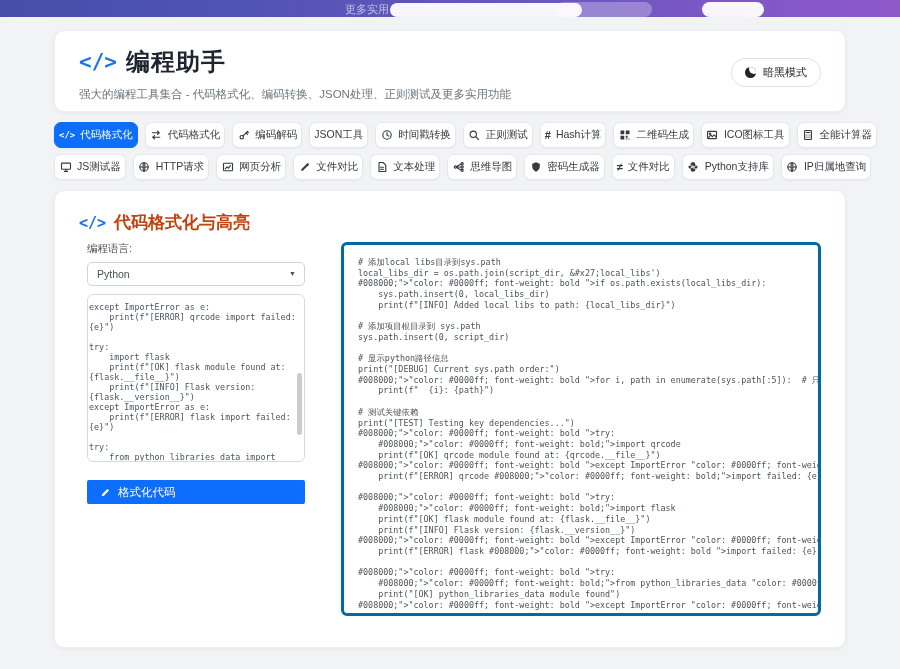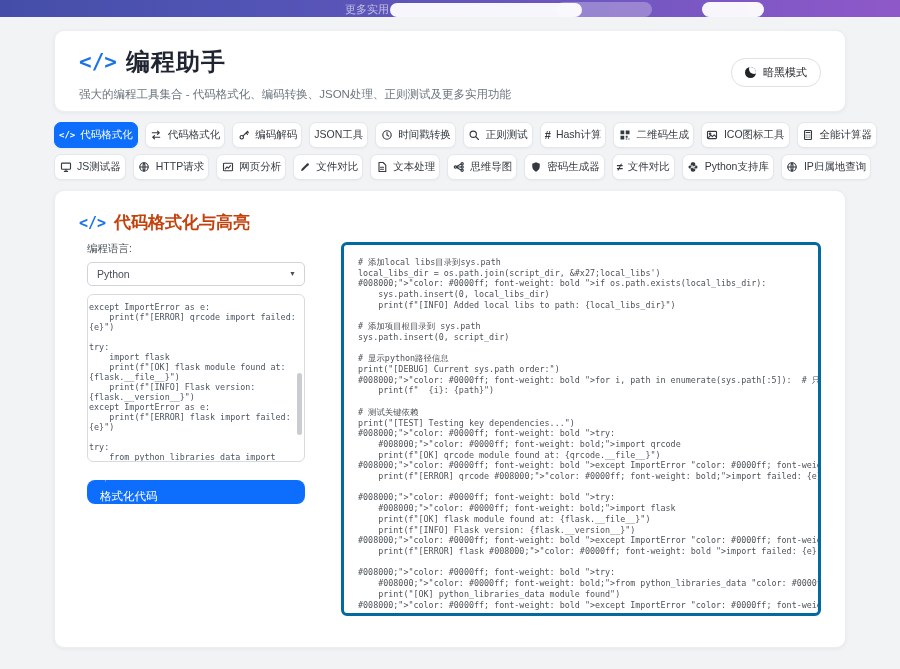--- a/index.html
+++ b/index.html
@@ -57,22 +57,22 @@
   .field-label { font-size:10.5px; color:#495057; }
   .select { position:relative; margin-top:6px; height:24px; border:1px solid #ced4da; border-radius:5px;
     background:#fff; font-size:10.5px; color:#495057; display:flex; align-items:center; padding:0 9px; cursor:pointer; }
   .select .caret { position:absolute; right:8px; top:7px; font-size:7px; color:#495057; }
   .ta-wrap { position:relative; margin-top:8px; }
   textarea { width:218px; height:168px; border:1px solid #d7dbe0; border-radius:6px; resize:none;
     padding:7px 1px; font-family:"DejaVu Sans Mono", monospace; font-size:8.4px; line-height:10px;
     color:#4b5560; background:#fff; overflow:hidden; }
   .ta-thumb { position:absolute; right:3px; top:46%; width:5px; height:36%; border-radius:3px; background:#c9ccd1; }
   .fmt-btn { margin-top:14px; width:218px; height:24px; background:#0d6efd; color:#fff; border:none;
-    border-radius:8px; font-size:11.5px; display:flex; align-items:flex-start; gap:7px; padding:0 13px;
-    cursor:pointer; font-family:inherit;flex-direction:column; }
+    border-radius:2px; font-size:11.5px; display:flex; align-items:center; gap:7px; padding:0 13px;
+    cursor:pointer; font-family:inherit; }
   .fmt-btn svg { width:11px; height:11px; }
 
   .output { flex:1; height:374px; border:3px solid #0369a1; border-radius:6px; background:#fff;
     padding:12px 14px; overflow:hidden; }
   .output pre { font-family:"DejaVu Sans Mono", monospace; font-size:8.4px; line-height:10.7px;
     color:#4d5358; white-space:pre; }
 </style>
 </head>
 <body>
 

